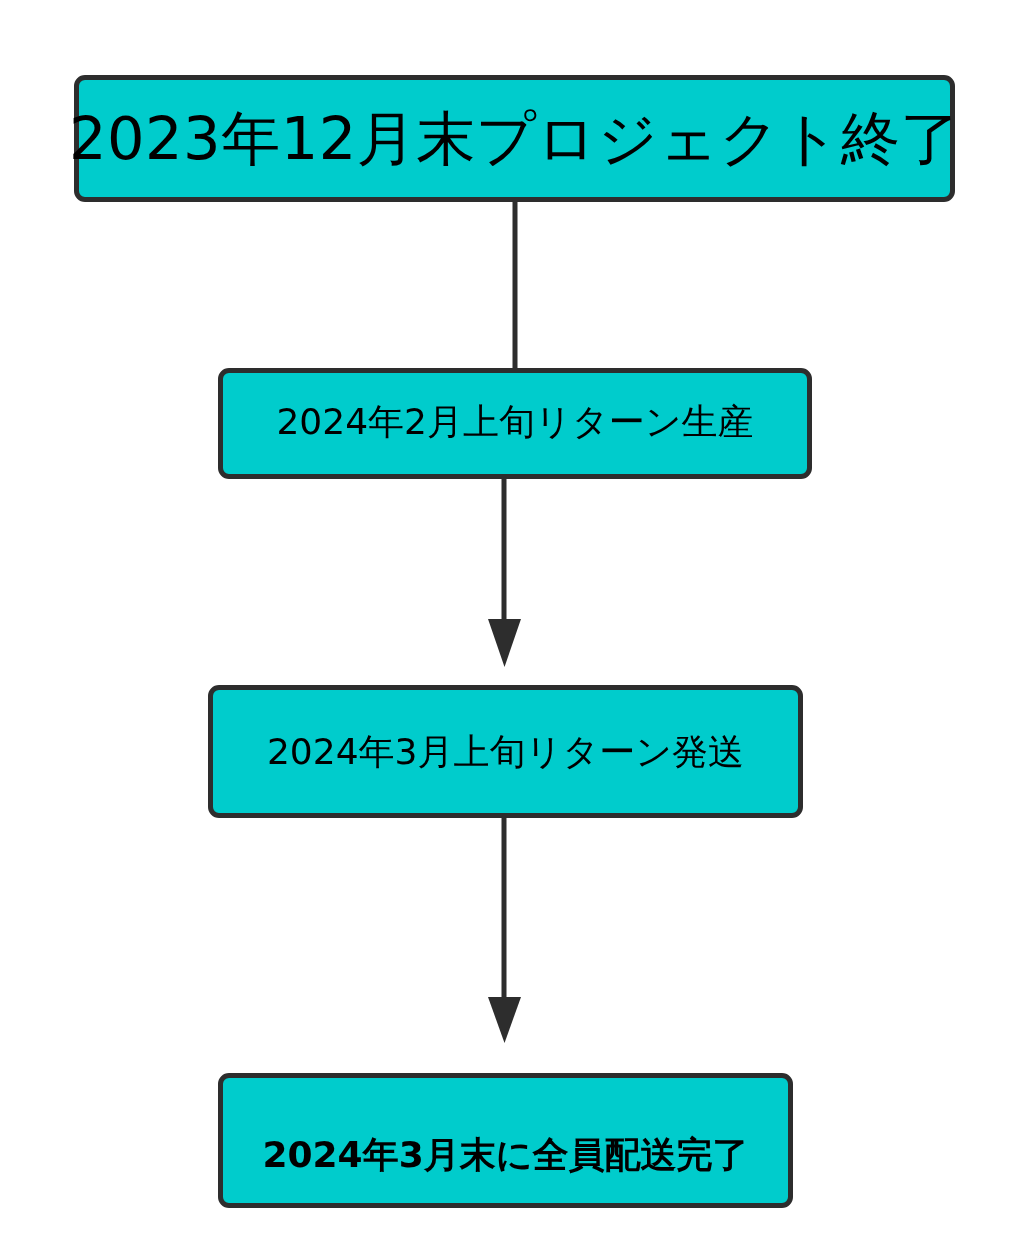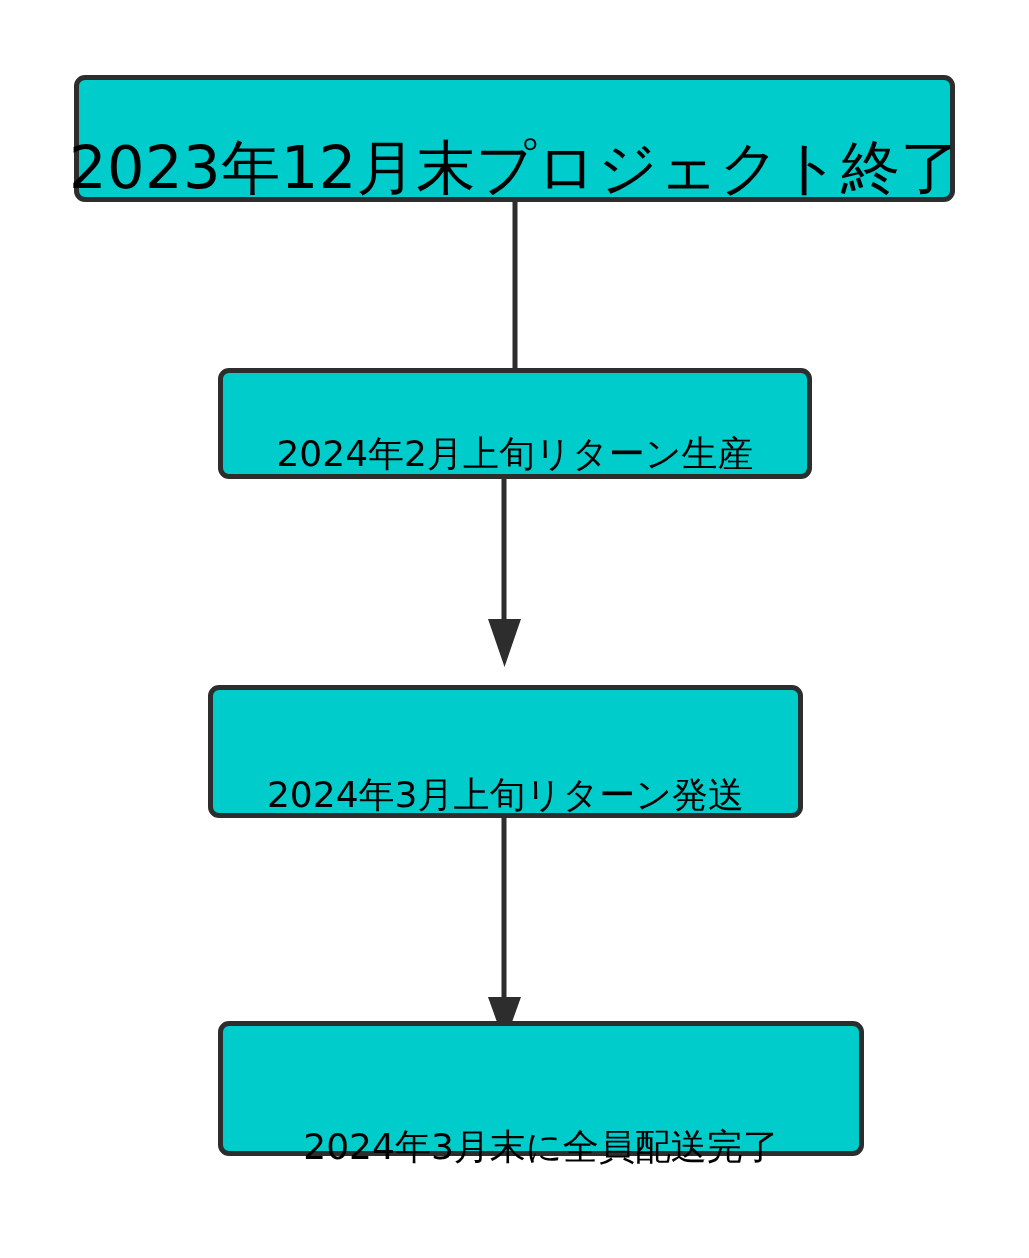--- a/index.html
+++ b/index.html
@@ -26,21 +26,21 @@
     height: 1258px;
     pointer-events: none;
   }
   .node {
     position: absolute;
     box-sizing: border-box;
     background: #00cccc;
     border: 5px solid #2d2d2d;
     border-radius: 11px;
     display: flex;
-    align-items: flex-end;
+    align-items: center;
     justify-content: center;
     color: #000000;
     line-height: 1.0;
     white-space: nowrap;
     z-index: 2;
   }
   .node .label {
     display: block;
     text-align: center;
   }
@@ -77,23 +77,24 @@
     width: 595px;
     height: 133px;
   }
   #node-reward-shipping .label {
     font-size: 36px;
   }
 
   
   #node-delivery-complete {
     left: 218px;
-    top: 1021px;
-    width: 646px;
+    top: 1073px;
+    width: 575px;
     height: 135px;
+    font-weight: bold;
   }
   #node-delivery-complete .label {
     font-size: 36px;
     position: relative;
     top: 14px;
   }
 </style>
 </head>
 <body>
 

